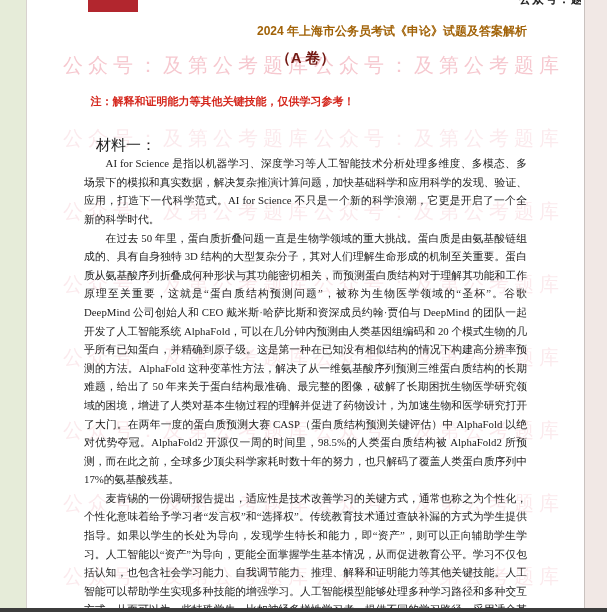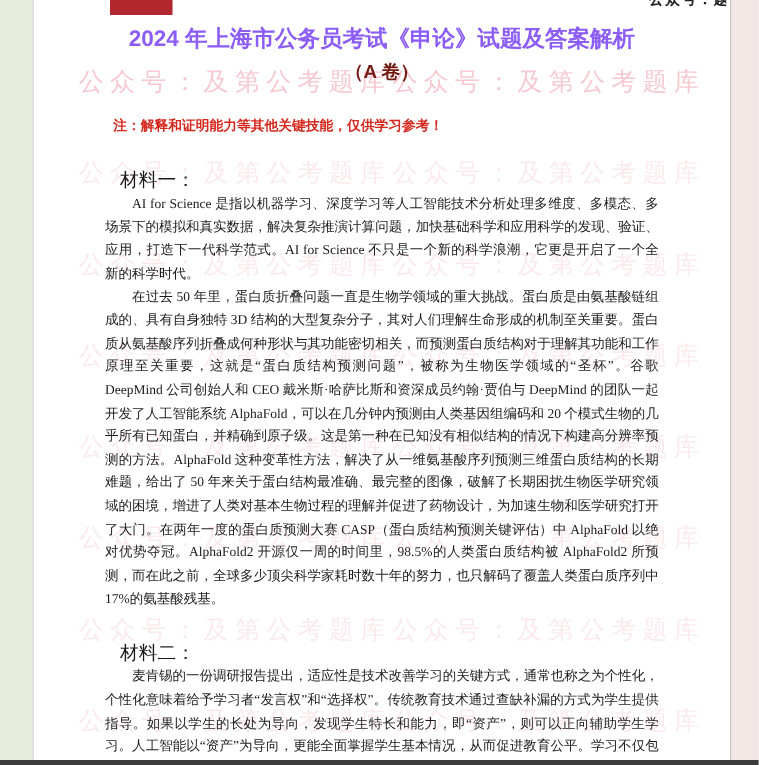--- a/index.html
+++ b/index.html
@@ -48,24 +48,24 @@
     font-size:20px; letter-spacing:5px;
     color:rgba(233,125,140,0.16); font-weight:normal;
   }
   .wm-strong { color:rgba(233,125,140,0.42); }
   .content {
     position:relative; z-index:2;
     padding:0 57px;
   }
   .doc-title {
     margin-top:20px;
-    text-align:center;
+    text-align:right;
     font-family:"Liberation Sans","DejaVu Sans",sans-serif;
-    font-weight:bold; font-size:18px; line-height:22px;
-    color:#8b5cf6;
+    font-weight:bold; font-size:12px; line-height:22px;
+    color:#a16207;
   }
   .doc-subtitle {
     margin-top:6px;
     text-align:center;
     font-family:"Liberation Sans","DejaVu Sans",sans-serif;
     font-weight:bold; font-size:15px; line-height:20px;
     color:#741a14;
   }
   .note-line {
     margin-top:24px;
@@ -116,18 +116,17 @@
 
   <div class="content">
     <div class="doc-title">2024 年上海市公务员考试《申论》试题及答案解析</div>
     <div class="doc-subtitle">（A 卷）</div>
     <div class="note-line">注：解释和证明能力等其他关键技能，仅供学习参考！</div>
 
     <div class="mat-heading">材料一：</div>
     <div class="para">AI for Science 是指以机器学习、深度学习等人工智能技术分析处理多维度、多模态、多场景下的模拟和真实数据，解决复杂推演计算问题，加快基础科学和应用科学的发现、验证、应用，打造下一代科学范式。AI for Science 不只是一个新的科学浪潮，它更是开启了一个全新的科学时代。</div>
     <div class="para">在过去 50 年里，蛋白质折叠问题一直是生物学领域的重大挑战。蛋白质是由氨基酸链组成的、具有自身独特 3D 结构的大型复杂分子，其对人们理解生命形成的机制至关重要。蛋白质从氨基酸序列折叠成何种形状与其功能密切相关，而预测蛋白质结构对于理解其功能和工作原理至关重要，这就是“蛋白质结构预测问题”，被称为生物医学领域的“圣杯”。谷歌 DeepMind 公司创始人和 CEO 戴米斯·哈萨比斯和资深成员约翰·贾伯与 DeepMind 的团队一起开发了人工智能系统 AlphaFold，可以在几分钟内预测由人类基因组编码和 20 个模式生物的几乎所有已知蛋白，并精确到原子级。这是第一种在已知没有相似结构的情况下构建高分辨率预测的方法。AlphaFold 这种变革性方法，解决了从一维氨基酸序列预测三维蛋白质结构的长期难题，给出了 50 年来关于蛋白结构最准确、最完整的图像，破解了长期困扰生物医学研究领域的困境，增进了人类对基本生物过程的理解并促进了药物设计，为加速生物和医学研究打开了大门。在两年一度的蛋白质预测大赛 CASP（蛋白质结构预测关键评估）中 AlphaFold 以绝对优势夺冠。AlphaFold2 开源仅一周的时间里，98.5%的人类蛋白质结构被 AlphaFold2 所预测，而在此之前，全球多少顶尖科学家耗时数十年的努力，也只解码了覆盖人类蛋白质序列中 17%的氨基酸残基。</div>
 
-    <div class="mat-heading">材料二：</div>
     <div class="para">麦肯锡的一份调研报告提出，适应性是技术改善学习的关键方式，通常也称之为个性化，个性化意味着给予学习者“发言权”和“选择权”。传统教育技术通过查缺补漏的方式为学生提供指导。如果以学生的长处为导向，发现学生特长和能力，即“资产”，则可以正向辅助学生学习。人工智能以“资产”为导向，更能全面掌握学生基本情况，从而促进教育公平。学习不仅包括认知，也包含社会学习能力、自我调节能力、推理、解释和证明能力等其他关键技能。人工智能可以帮助学生实现多种技能的增强学习。人工智能模型能够处理多种学习路径和多种交互方式，从而可以为一些特殊学生，比如神经多样性学习者，提供不同的学习路径，采用适合其特征的学习方式，使学生从中受益。人工智能模型可以帮助学生完成开放的创造型任务，促进学生创造和创新能力培养。正确答案并非是唯一的学习目标，人工智能模型可以引导学生熟练进行团队协作和领导团队，尝试完成多样化的目标。除此之外，人工智能可以通过减少教师的行政或文书工作中的低级负担来改善教学工作，并建议将所节省的时间用于更有效指导学生。比如教师有时并不能随时随地在学生身边提供帮助，但是可以借助人工智能生成评价结果，了解学生情况并及时反馈，由此扩展了教师的认知范围。最新研发技术已经能够记录教师课堂内容并为教师推荐教学方案，课堂模拟工具也不断多样化，可以帮助教师在真实情境中练习技能。</div>
   </div>
 </div>
 
 <div class="bottom-bar"></div>
 
 </body></html>

